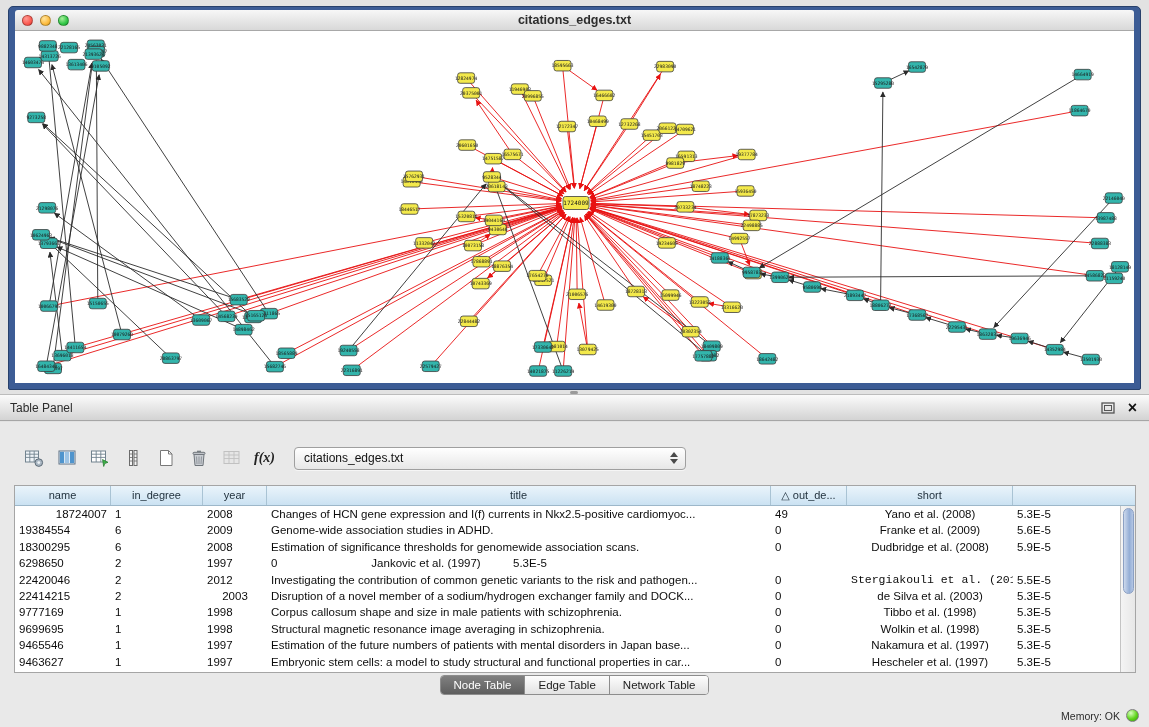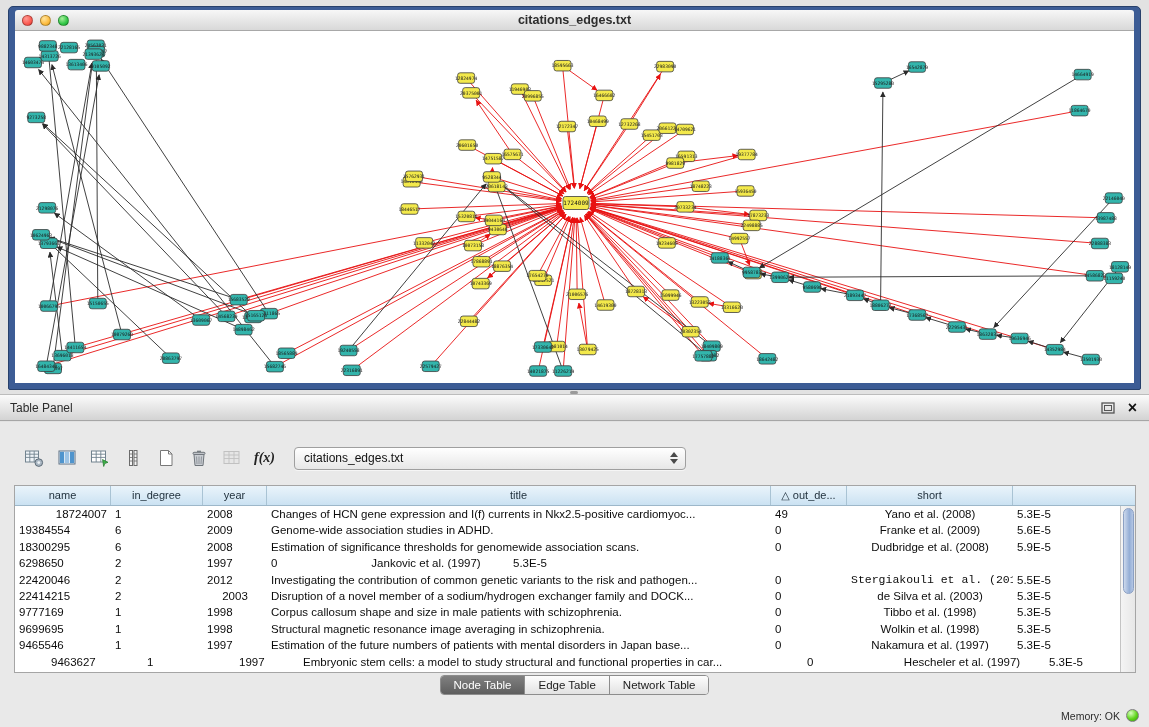--- a/index.html
+++ b/index.html
@@ -626,21 +626,21 @@
         <div class="tr">
           <div class="td" style="width: 96px; text-align: left;">9465546</div>
           <div class="td" style="width: 92px; text-align: left;">1</div>
           <div class="td" style="width: 64px; text-align: left;">1997</div>
           <div class="td" style="width: 504px; text-align: left;">Estimation of the future numbers of patients with mental disorders in Japan base...</div>
           <div class="td" style="width: 76px; text-align: left;">0</div>
           <div class="td" style="width: 166px; text-align: center;">Nakamura et al. (1997)</div>
           <div class="td" style="width: 109px; text-align: left;">5.3E-5</div>
         </div>
         <div class="tr">
-          <div class="td" style="width: 96px; text-align: left; margin-left: 32px;">9463627</div>
+          <div class="td" style="width: 96px; text-align: left;">9463627</div>
           <div class="td" style="width: 92px; text-align: left;">1</div>
           <div class="td" style="width: 64px; text-align: left;">1997</div>
           <div class="td" style="width: 504px; text-align: left;">Embryonic stem cells: a model to study structural and functional properties in car...</div>
           <div class="td" style="width: 76px; text-align: left;">0</div>
           <div class="td" style="width: 166px; text-align: center;">Hescheler et al. (1997)</div>
           <div class="td" style="width: 109px; text-align: left;">5.3E-5</div>
         </div>
       </div>
     <div class="vscroll">
       <div class="thumb"></div>

